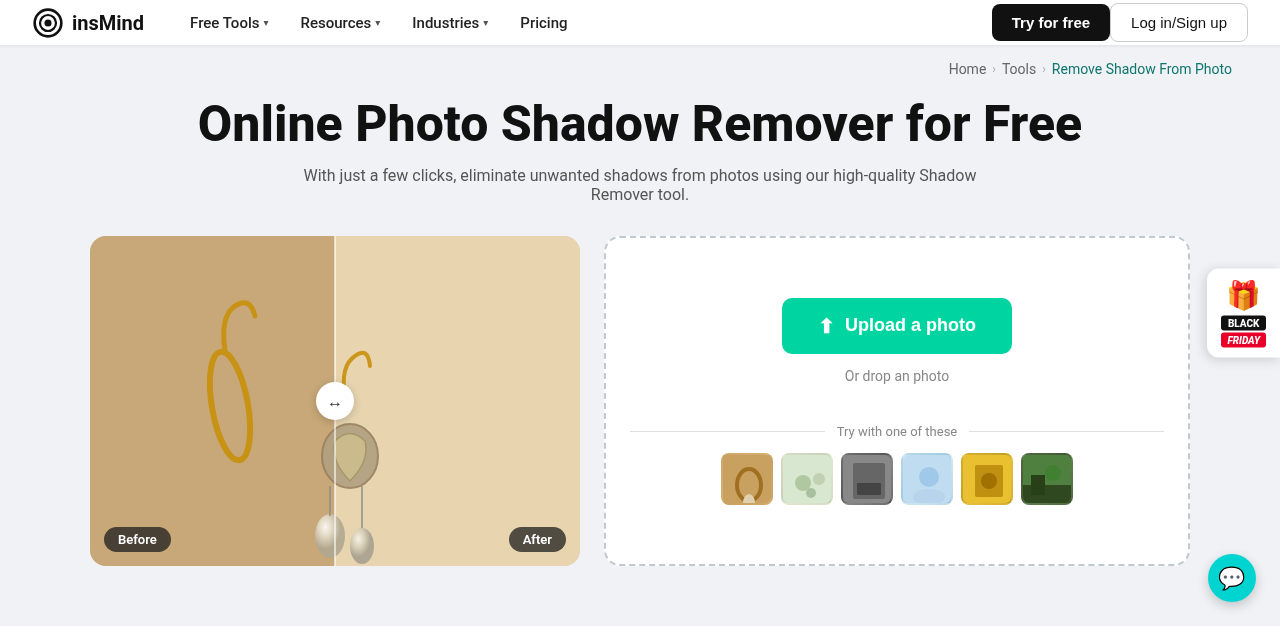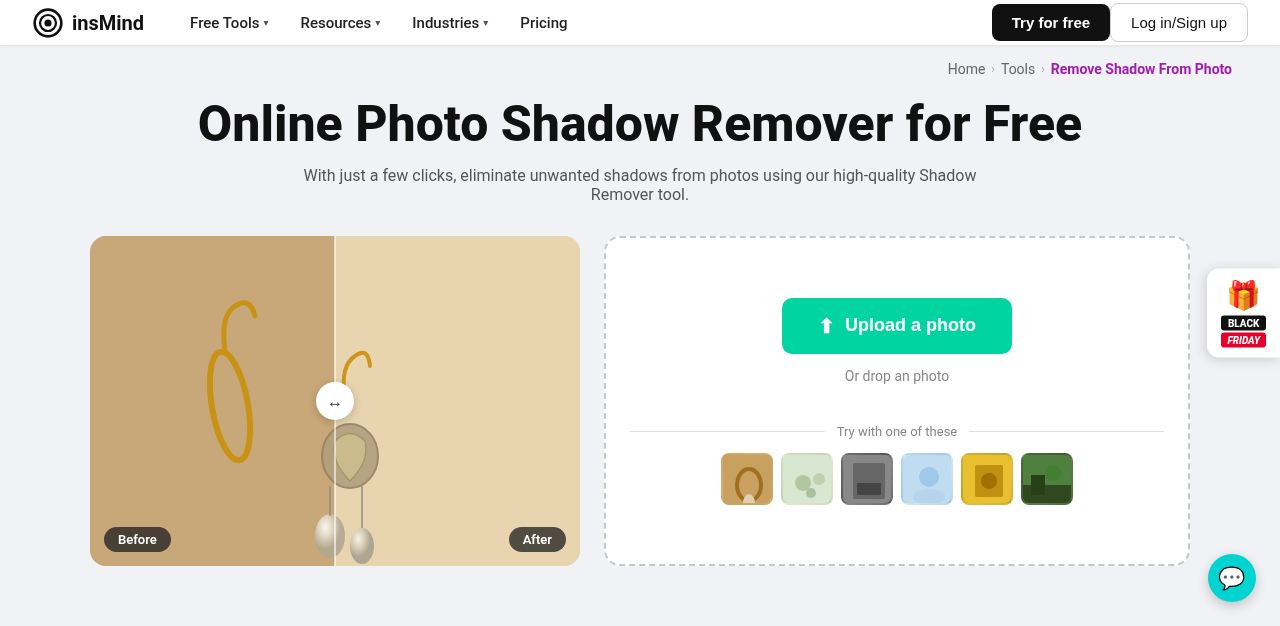--- a/index.html
+++ b/index.html
@@ -60,21 +60,21 @@
       padding: 16px 48px 8px;
       display: flex;
       align-items: center;
       gap: 6px;
       font-size: 14px;
       color: #666;
       justify-content: flex-end;
     }
     .breadcrumb a { color: #666; text-decoration: none; }
     .breadcrumb .sep { color: #aaa; font-size: 12px; }
-    .breadcrumb .current { color: #a21caf; font-weight: 700; }
+    .breadcrumb .current { color: #0f766e; font-weight: 400; }
 
     
     .main { padding: 12px 48px 40px; }
 
     
     .hero { text-align: center; margin-bottom: 32px; }
     .hero h1 { font-size: 50px; font-weight: 800; color: #111; line-height: 1.1; margin-bottom: 14px; }
     .hero p { font-size: 16px; color: #555; max-width: 680px; margin: 0 auto; }
 
     

